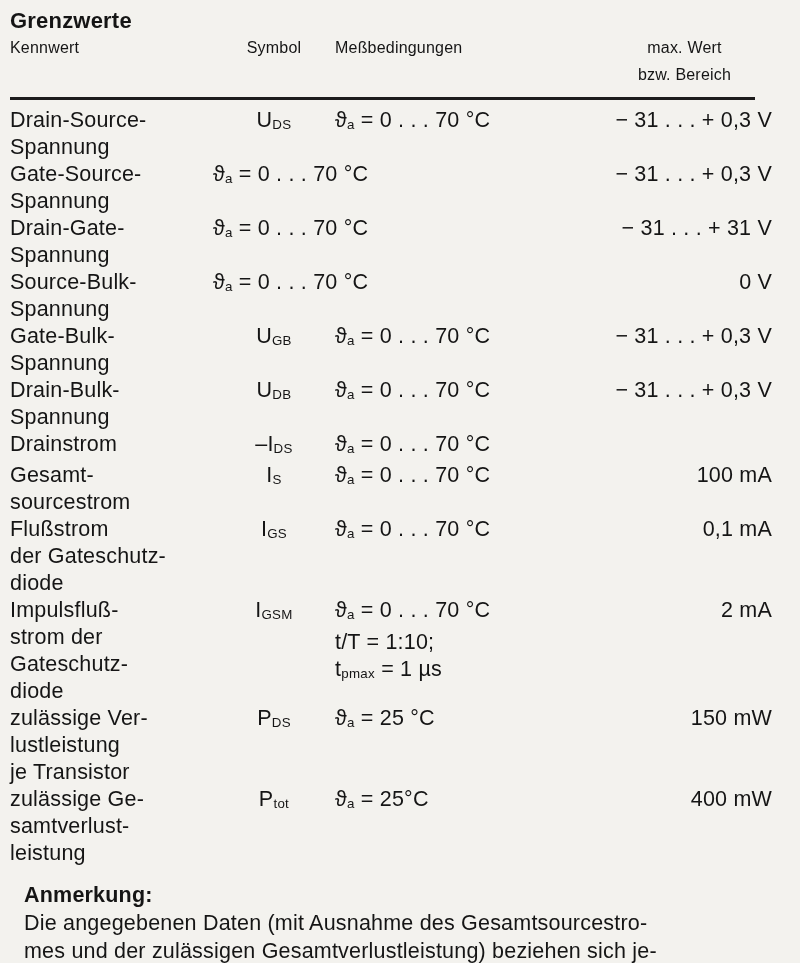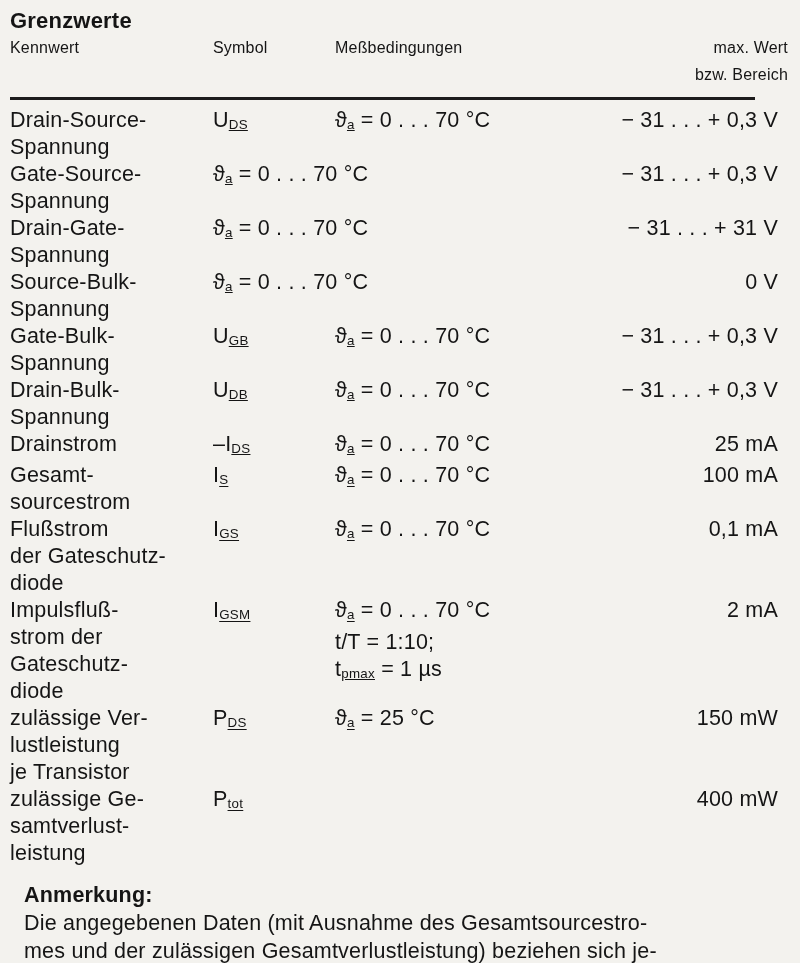--- a/index.html
+++ b/index.html
@@ -17,53 +17,52 @@
     box-sizing:border-box;
     letter-spacing:0.2px;
   }
   .title{
     font-weight:700;
     font-size:22px;
     line-height:26px;
   }
   .hrow{display:flex;align-items:flex-start;font-size:16px;line-height:27px;}
   .col-name{width:203px;flex:0 0 203px;white-space:pre-line;}
-  .col-sym{width:122px;flex:0 0 122px;}
+  .col-sym{width:122px;flex:0 0 122px;text-align:center;}
   .col-cond{width:238px;flex:0 0 238px;}
-  .col-val{flex:1 1 auto;text-align:right;padding-right:22px;}
+  .col-val{flex:1 1 auto;text-align:right;padding-right:28px;}
   .hdr-wert{white-space:pre-line;}
   .rule{
     border:none;
     border-top:3px solid #1c1c1c;
     margin:9px 45px 7px 0;
   }
   .row{display:flex;align-items:flex-start;font-size:21.5px;line-height:27px;}
   .col-sym .sub,.col-cond .sub{
     font-size:0.62em;
     vertical-align:-0.18em;
     letter-spacing:0.3px;
-    text-decoration:underline;
   }
   .cond-line{white-space:pre;}
   .note{margin-top:14px;padding-left:14px;font-size:21.5px;line-height:28px;}
   .note-heading{margin-bottom:0px;font-weight:bold;}
   .note-text{white-space:pre-line;}
 </style>
 </head>
 <body>
 
 <div class="page">
 
   <div class="title">Grenzwerte</div>
 
   <div class="hrow">
     <div class="col-name">Kennwert</div>
     <div class="col-sym">Symbol</div>
     <div class="col-cond">Meßbedingungen</div>
-    <div class="col-val hdr-wert" style="text-align:right;padding-right:12px;">max. Wert
+    <div class="col-val hdr-wert" style="text-align:center;padding-right:4px;">max. Wert
 bzw. Bereich</div>
   </div>
 
   <hr class="rule">
 
   <div>
       <div class="row">
         <div class="col-name">Drain-Source-
 Spannung</div>
         <div class="col-sym"><span>U</span><span class="sub">DS</span></div>
@@ -113,21 +112,20 @@
           <div class="cond-line"><span>ϑ</span><span class="sub">a</span><span> = 0 . . . 70 °C</span></div>
         </div>
         <div class="col-val">− 31 . . . + 0,3 V</div>
       </div>
       <div class="row">
         <div class="col-name">Drainstrom</div>
         <div class="col-sym"><span>–I</span><span class="sub">DS</span></div>
         <div class="col-cond">
           <div class="cond-line"><span>ϑ</span><span class="sub">a</span><span> = 0 . . . 70 °C</span></div>
         </div>
-        <div class="col-val">25 mA</div>
       </div>
       <div class="row">
         <div class="col-name">Gesamt-
 sourcestrom</div>
         <div class="col-sym"><span>I</span><span class="sub">S</span></div>
         <div class="col-cond">
           <div class="cond-line"><span>ϑ</span><span class="sub">a</span><span> = 0 . . . 70 °C</span></div>
         </div>
         <div class="col-val">100 mA</div>
       </div>
@@ -162,20 +160,23 @@
         <div class="col-cond">
           <div class="cond-line"><span>ϑ</span><span class="sub">a</span><span> = 25 °C</span></div>
         </div>
         <div class="col-val">150 mW</div>
       </div>
       <div class="row">
         <div class="col-name">zulässige Ge-
 samtverlust-
 leistung</div>
         <div class="col-sym"><span>P</span><span class="sub">tot</span></div>
+        <div class="col-cond">
+          <div class="cond-line"><span>ϑ</span><span class="sub">a</span><span> = 25°C</span></div>
+        </div>
         <div class="col-val">400 mW</div>
       </div>
     </div>
 
   <div class="note">
     <div class="note-heading">Anmerkung:</div>
     <div class="note-text">Die angegebenen Daten (mit Ausnahme des Gesamtsourcestro-
 mes und der zulässigen Gesamtverlustleistung) beziehen sich je-
 weils auf einen Transistor.</div>
   </div>

